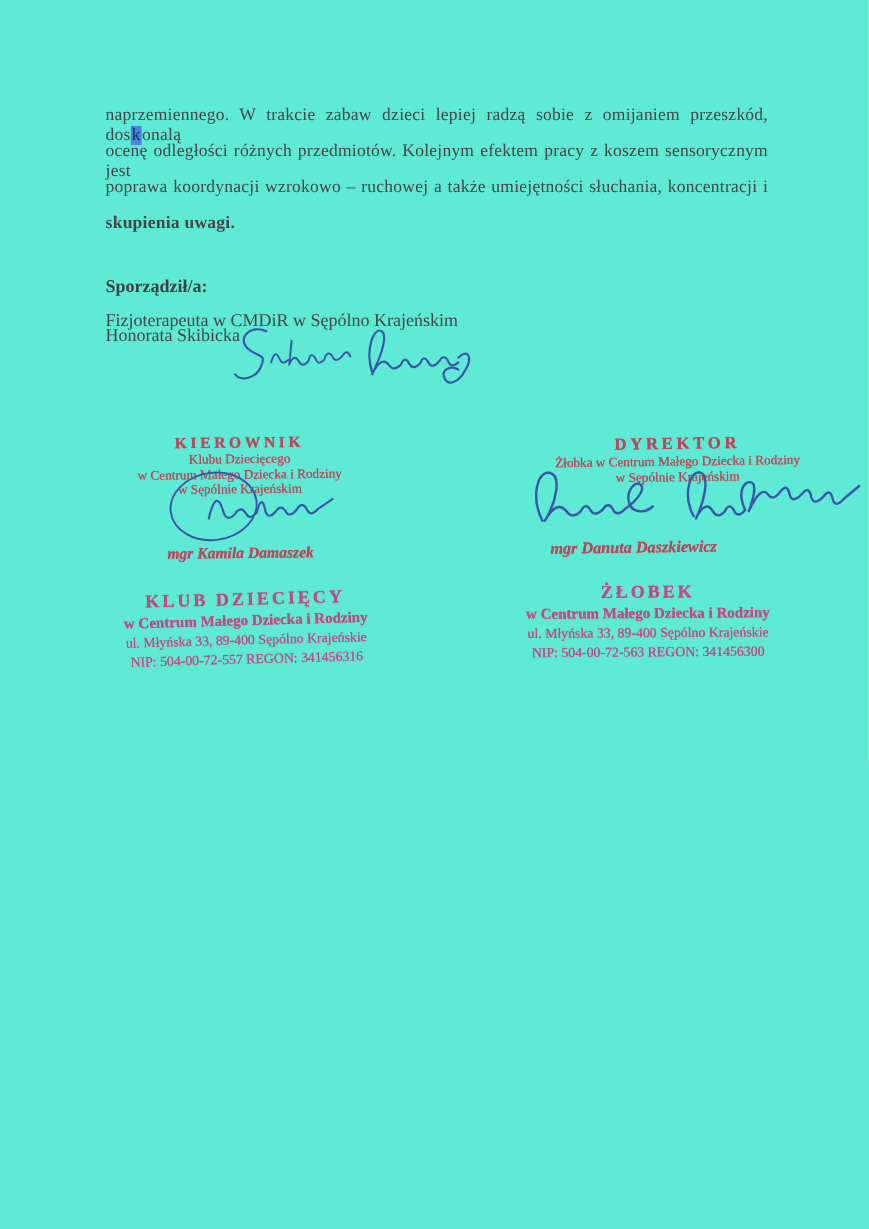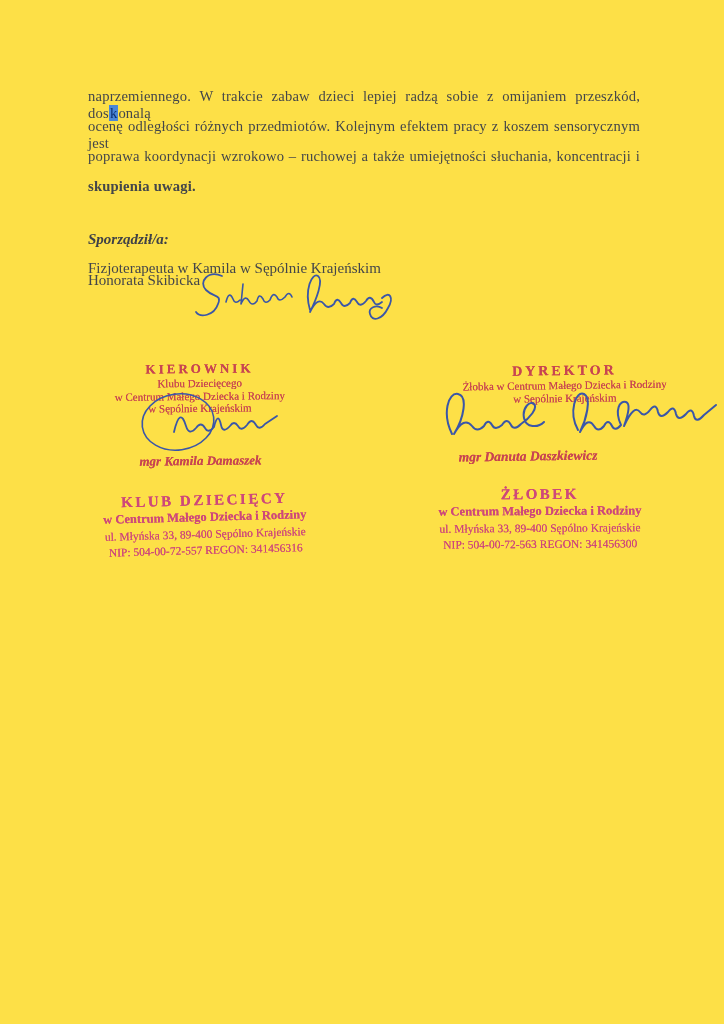--- a/index.html
+++ b/index.html
@@ -1,19 +1,19 @@
 <!DOCTYPE html>
 <html style="--ink-blue: #3a56a8; --stamp-red: #c43a52; --stamp-pink: #cb3d7e; --highlight-bg: #4a86d8; --highlight-fg: #0d2f6e;"><head>
 <meta charset="utf-8">
 <style>
   html,body{margin:0;padding:0;background:#e9e9e9;}
   .page{
     position:relative;
     width:724px;height:1024px;
-    background:#fde047;
+    background:#5eead4;
     margin:0 auto;
     overflow:hidden;
     font-family:"Liberation Serif", serif;
     color:#3a3a3a;
   }
   .abs{position:absolute;}
   
   .para-line{
     left:88px;width:552px;
     font-size:14.6px;
@@ -23,21 +23,21 @@
     letter-spacing:.2px;
     white-space:normal;
   }
   .para-line.last{text-align-last:left;}
   .hl{
     background:var(--highlight-bg,#4a86d8);
     color:var(--highlight-fg,#0d2f6e);
     padding:0 1px;
   }
   
-  .prep-label{left:88px;top:231px;font-size:15px;font-weight:bold;font-style:italic;color:#3f4147;}
+  .prep-label{left:88px;top:231px;font-size:15px;font-weight:bold;color:#3f4147;}
   .prep-role{left:88px;top:260px;font-size:15px;color:#44464a;}
   .prep-name{left:88px;top:272px;font-size:15px;color:#44464a;}
   .ink{color:var(--ink-blue,#3a56a8);}
   .sig-svg{overflow:visible;}
   .sig-svg path,.sig-svg ellipse{fill:none;stroke:currentColor;stroke-linecap:round;stroke-linejoin:round;}
   
   .stamp{text-align:center;opacity:.93;}
   .stamp div{text-shadow:0 0 .6px currentColor;}
   .stamp-top{color:var(--stamp-red,#c43a52);}
   .stamp-bottom{color:var(--stamp-pink,#cb3d7e);}
@@ -54,21 +54,21 @@
 <div class="page">
 
   <div>
     <div class="abs para-line" style="top:88px;"><span>naprzemiennego. W trakcie zabaw dzieci lepiej radzą sobie z omijaniem przeszkód, dos</span><span class="hl">k</span><span>onalą</span></div>
     <div class="abs para-line" style="top:118px;">ocenę odległości różnych przedmiotów. Kolejnym efektem pracy z koszem sensorycznym jest</div>
     <div class="abs para-line" style="top:148px;">poprawa koordynacji wzrokowo – ruchowej a także umiejętności słuchania, koncentracji i</div>
     <div class="abs para-line last" style="top:178px;font-weight:bold;">skupienia uwagi.</div>
   </div>
 
   <div class="abs prep-label">Sporządził/a:</div>
-  <div class="abs prep-role">Fizjoterapeuta w Kamila w Sępólnie Krajeńskim</div>
+  <div class="abs prep-role">Fizjoterapeuta w CMDiR w Sępólno Krajeńskim</div>
   <div class="abs prep-name">Honorata Skibicka</div>
 
   <svg class="abs sig-svg ink" style="left:192px;top:264px;" width="205" height="64" viewBox="0 0 205 64">
     <path stroke-width="1.8" d="M30,12 C16,6 6,18 14,26 C22,34 30,30 26,40 C22,52 8,54 4,48"></path>
     <path stroke-width="1.6" d="M34,38 q3,-12 7,-3 q2,6 7,1 m3,-16 l-2,20 q4,-10 8,-3 q3,6 8,0 q2,-9 6,-2 q2,6 7,1 q3,-9 7,-3 q2,6 8,0 q4,-7 7,0"></path>
     <path stroke-width="1.8" d="M118,46 C112,26 120,8 126,12 C132,16 124,36 118,48 q8,-16 14,-8 q4,6 10,0 q3,-8 7,-1 q3,6 9,0 q3,-8 7,-1 q3,6 9,-1 q4,-7 8,1 q2,5 8,0"></path>
     <path stroke-width="1.8" d="M190,34 C198,26 202,34 196,44 C190,56 180,58 178,50 C176,44 184,40 190,44"></path>
   </svg>
 
   <div class="abs stamp stamp-top" style="left:75px;top:361px;width:250px;transform:rotate(-0.6deg);">

